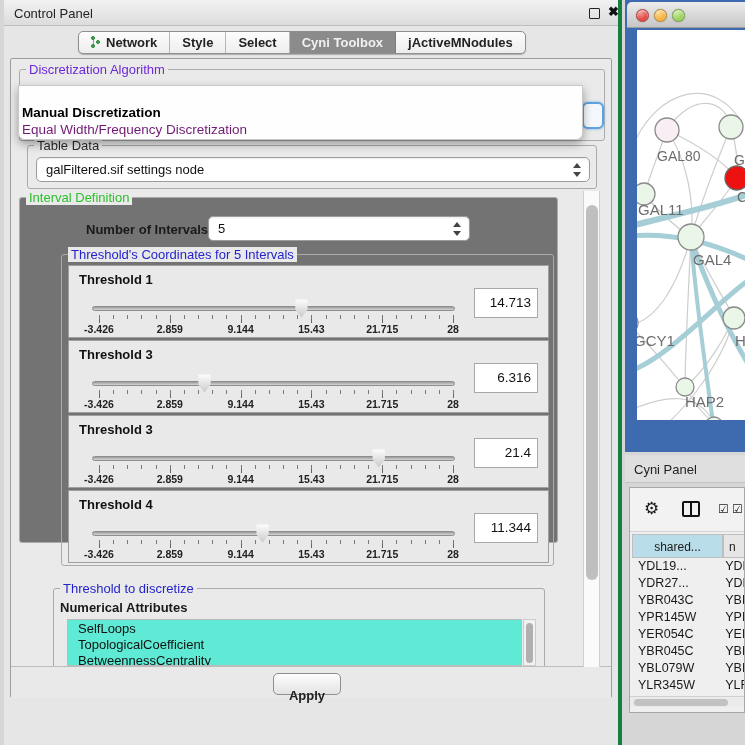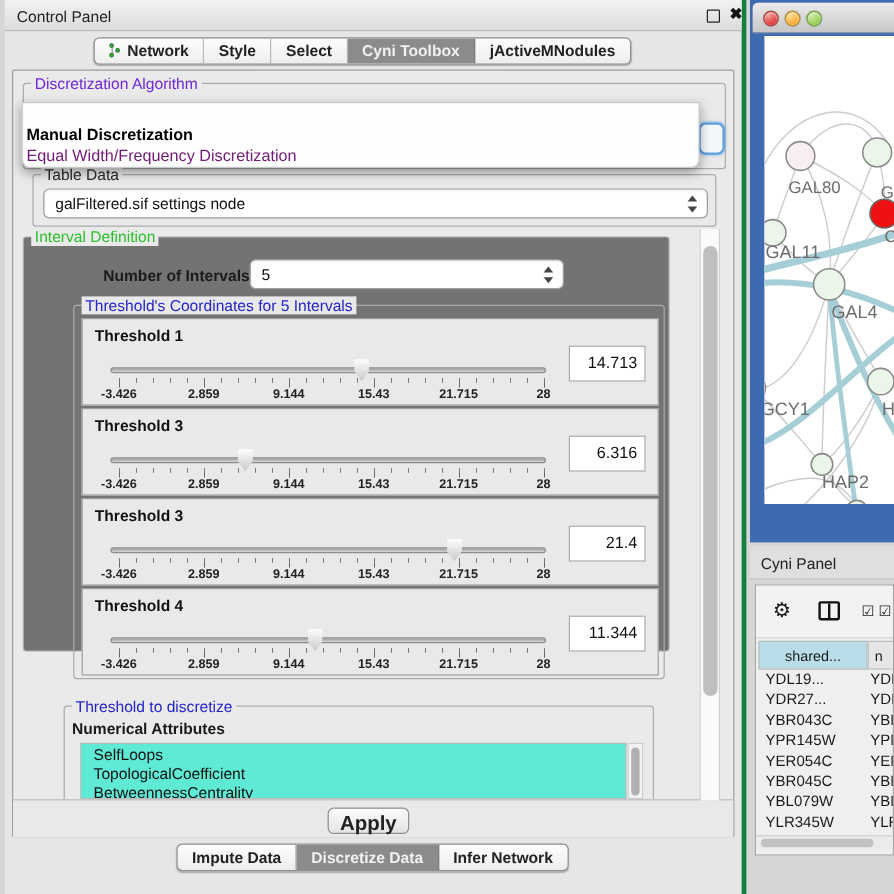--- a/index.html
+++ b/index.html
@@ -55,21 +55,21 @@
   .axis-row span:nth-child(4){left:60%;} .axis-row span:nth-child(5){left:80%;} .axis-row span:nth-child(6){left:100%;}
   .thr-value { position:absolute; left:405px; top:22px; width:64px; height:30px; background:#fff; border:1px solid #a8a8a8; font-size:13.5px; text-align:right; padding:6px 6px 0 0; color:#111; }
 
   
   .attr-list { position:absolute; left:56px; top:560px; width:455px; height:47px; background:#5eead4; border:1px solid #bbb; overflow:hidden; font-size:13px; }
   .attr-list div { padding:1px 0 1px 10px; height:16px; color:#111; }
   .list-scroll { position:absolute; left:512px; top:560px; width:13px; height:47px; background:#f2f2f2; border:1px solid #ccc; }
   .list-scroll i { position:absolute; left:2px; top:3px; width:7px; height:40px; background:#b0b0b0; border-radius:4px; }
 
   .bottom-strip { position:absolute; left:0; top:607px; width:600px; height:32px; background:#e9e9e9; border-top:1px solid #bdbdbd; }
-  .apply-btn { position:absolute; left:262px; top:6px; width:68px; height:22px; background:linear-gradient(#fdfdfd,#e3e3e3); border:1px solid #8f8f8f; border-radius:5px; font-size:17px; font-weight:bold; text-align:center; padding-top:3px; color:#222; }
+  .apply-btn { position:absolute; left:262px; top:6px; width:68px; height:22px; background:linear-gradient(#fdfdfd,#e3e3e3); border:1px solid #8f8f8f; border-radius:5px; font-size:13px; font-weight:bold; text-align:center; padding-top:14px; color:#222; }
 
   
   .main-scroll { position:absolute; left:572px; top:132px; width:17px; height:476px; background:#fafafa; border-left:1px solid #d0d0d0; border-right:1px solid #d0d0d0; }
   .main-scroll i { position:absolute; left:2px; top:14px; width:12px; height:375px; background:#bfbfbf; border-radius:6px; }
 
   
   .net-window { position:absolute; left:625px; top:0; width:120px; height:452px; background:#3e6bb0; }
   .net-titlebar { position:absolute; left:2px; top:2px; width:118px; height:26px; background:linear-gradient(#ececec,#c6c6c6); border-radius:5px 0 0 0; border-bottom:1px solid #9b9b9b; }
   .light { position:absolute; top:7px; width:13px; height:13px; border-radius:50%; box-shadow:inset 0 1px 2px rgba(255,255,255,0.8), 0 0 1px rgba(0,0,0,0.5); }
   .light.red { left:9px; background:radial-gradient(circle at 35% 30%, #f09a92, #df4744 60%); border:1px solid #b33c39; }
@@ -247,31 +247,20 @@
 
     <div class="bottom-strip">
       <div class="apply-btn">Apply</div>
     </div>
 
     <div class="main-scroll">
         <i></i>
       </div>
   </div>
 
-  <div class="seg-row" style="left:143px; top:703px;">
-    <div class="seg">
-        <span>Impute Data</span>
-      </div>
-    <div class="seg sel">
-        <span>Discretize Data</span>
-      </div>
-    <div class="seg">
-        <span>Infer Network</span>
-      </div>
-  </div>
 </div>
 
 <div class="net-window">
   <div class="net-titlebar">
     <span class="light red"></span>
     <span class="light yellow"></span>
     <span class="light green"></span>
   </div>
   <div class="net-canvas">
     <svg width="108" height="390" viewBox="0 0 108 390">

